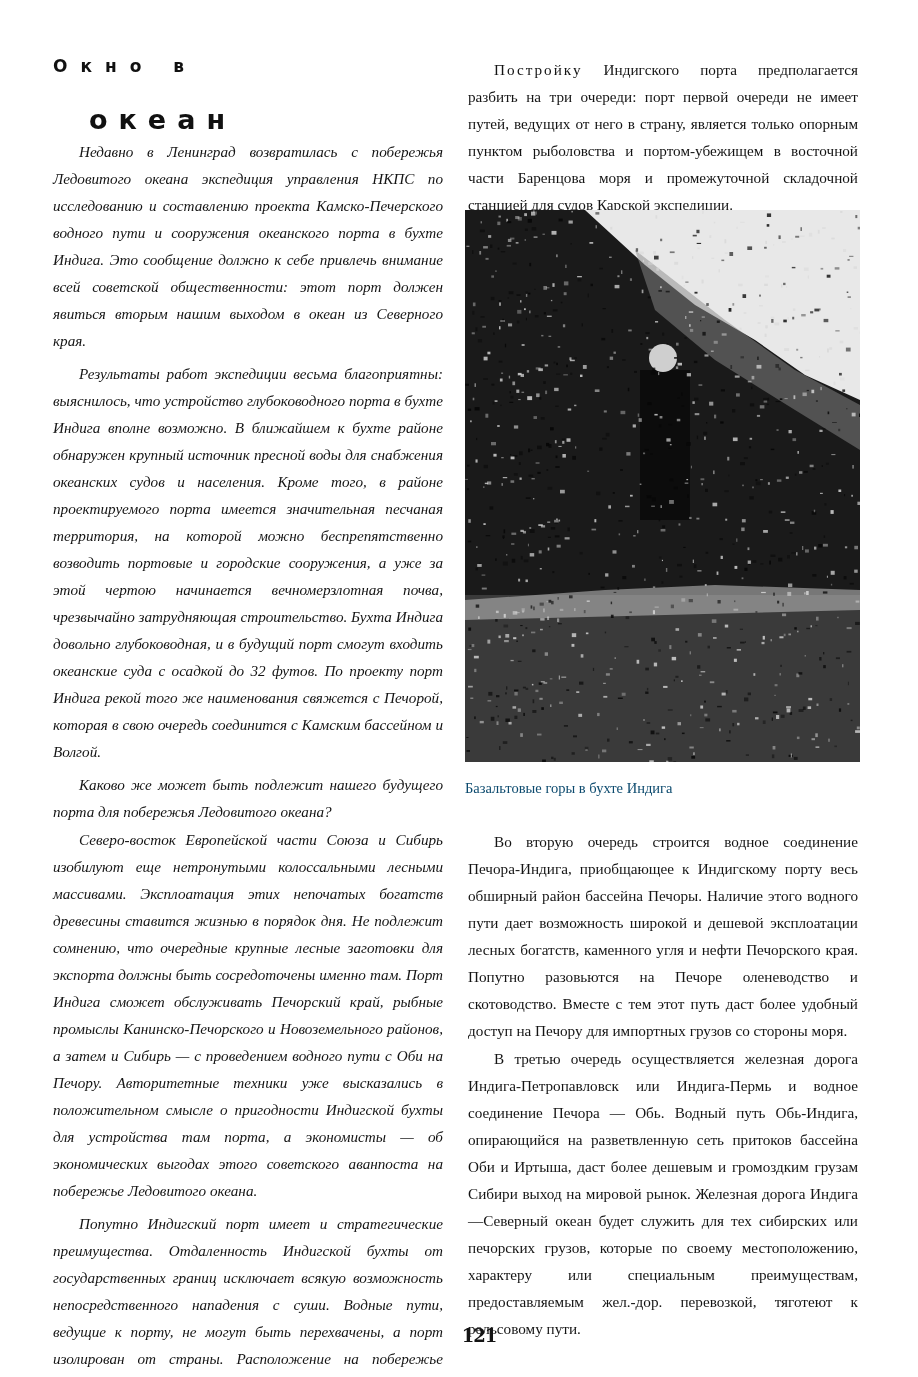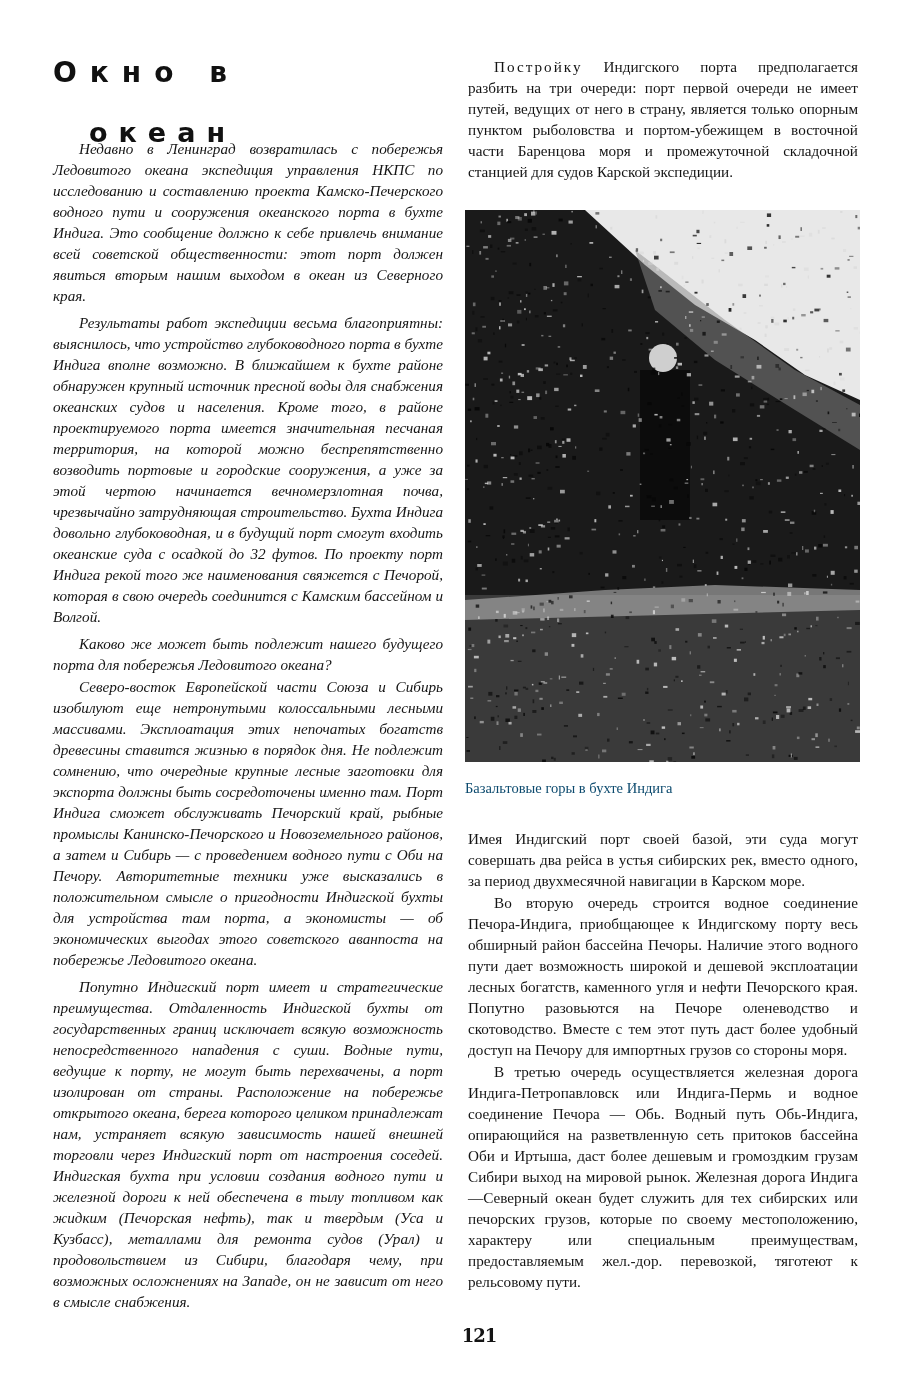--- a/index.html
+++ b/index.html
@@ -1,28 +1,28 @@
 <!DOCTYPE html>
 <html><head>
   <meta charset="utf-8">
   <style>
     html, body { margin: 0; padding: 0; background: #ffffff; }
     body { width: 918px; height: 1377px; position: relative; overflow: hidden;
            font-family: "Liberation Serif", serif; color: #141414; }
-    .col { position: absolute; font-size: 15.2px; line-height: 21px; text-align: justify; }
+    .col { position: absolute; font-size: 15.2px; line-height: 27px; text-align: justify; }
     .col-left  { left: 53px;  top: 138px; width: 390px; font-style: italic; }
     .col-right { left: 468px; top: 56px;  width: 390px; }
     .col-right-bottom { left: 468px; top: 828px; width: 390px; }
     .p { margin: 0 0 6px 0; text-indent: 26px; hyphens: manual; }
     .p.noindent { text-indent: 0; }
     .p.tight { margin-bottom: 1px; }
     .spaced { letter-spacing: 2px; }
     .title { position: absolute; left: 53px; top: 56px; font-family: "DejaVu Sans", sans-serif;
              font-weight: bold; color: #111; }
-    .title-line1 { font-size: 28px; letter-spacing: 13px; display: block; }
+    .title-line1 { font-size: 17px; letter-spacing: 13px; display: block; }
     .title-line2 { font-size: 27px; letter-spacing: 11px; display: block; margin-left: 36px; margin-top: 28px; }
     .photo { position: absolute; left: 465px; top: 210px; width: 395px; height: 552px;
              background: #1b1b1b; overflow: hidden; }
     .photo svg { width: 100%; height: 100%; display: block; }
     .caption { position: absolute; left: 465px; top: 780px; width: 395px; text-align: left;
                font-family: Liberation Serif, serif; font-size: 14.5px; color: #0c4a6e; }
     .page-number { position: absolute; left: 0; width: 918px; top: 1325px; text-align: center;
                    font-family: "DejaVu Serif", serif; font-weight: bold; font-size: 18px; letter-spacing: -1px; margin-left: 20px; }
   </style>
 </head>
@@ -955,18 +955,17 @@
         <rect x="328.8" y="546.9" width="3.8" height="3.0" fill="#050505" opacity="0.61"></rect>
         <rect x="45.4" y="185.8" width="3.1" height="2.6" fill="#050505" opacity="0.42"></rect>
         <rect x="153.4" y="310.3" width="4.2" height="1.2" fill="#050505" opacity="0.79"></rect>
       </g>
   </svg>
 </div>
 
 <div class="caption">Базальтовые горы в бухте Индига</div>
 
 <div class="col col-right-bottom">
-  <p class="p noindent tight">Имея Индигский порт своей базой, эти суда могут совершать два рейса в устья сибирских рек, вместо одного, за период двухмесячной навигации в Карском море.</p>
   <p class="p tight">Во вторую очередь строится водное соединение Печора-Индига, приобщающее к Индигскому порту весь обширный район бассейна Печоры. Наличие этого водного пути дает возможность широкой и дешевой эксплоатации лесных богатств, каменного угля и нефти Печорского края. Попутно разовьются на Печоре оленеводство и скотоводство. Вместе с тем этот путь даст более удобный доступ на Печору для импортных грузов со стороны моря.</p>
   <p class="p">В третью очередь осуществляется железная дорога Индига-Петропавловск или Индига-Пермь и водное соединение Печора — Обь. Водный путь Обь-Индига, опирающийся на разветвленную сеть притоков бассейна Оби и Иртыша, даст более дешевым и громоздким грузам Сибири выход на мировой рынок. Железная дорога Индига—Северный океан будет служить для тех сибирских или печорских грузов, которые по своему местоположению, характеру или специальным преимуществам, предоставляемым жел.-дор. перевозкой, тяготеют к рельсовому пути.</p>
 </div>
 
 <div class="page-number">121</div>
 
 </body></html>

